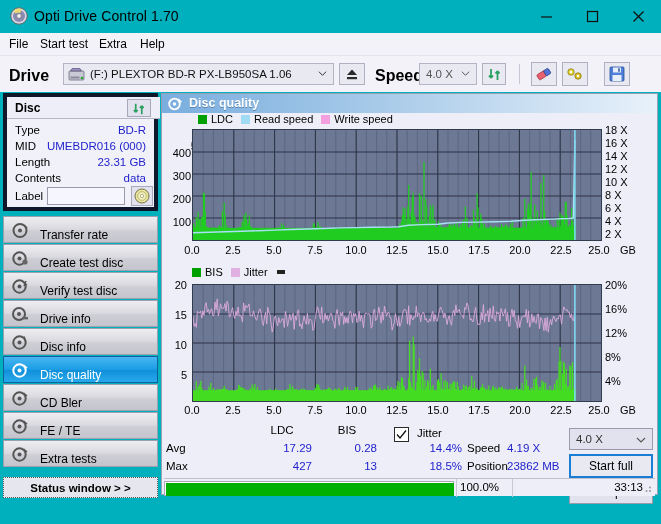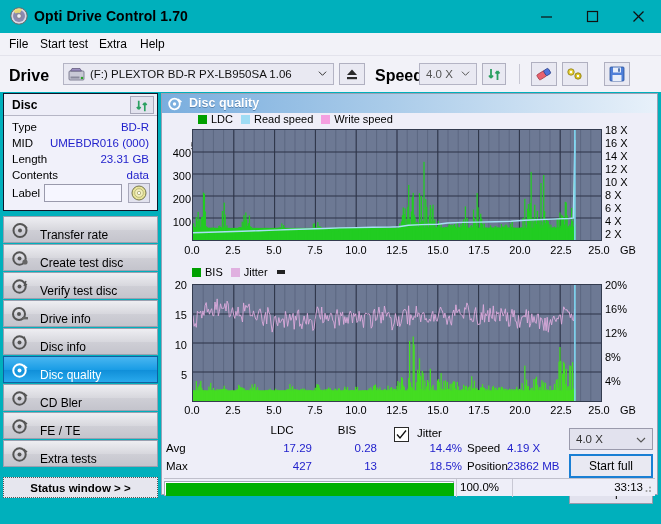--- a/index.html
+++ b/index.html
@@ -10,21 +10,21 @@
     font-size:11px;
     background:#00b0bc;
     overflow:hidden;
     user-select:none;
   }
   #app { position:relative; width:661px; height:524px; background:#00b0bc; }
 
   
   .titlebar { position:absolute; left:0; top:0; width:661px; height:33px; background:#00b0bc; }
   .tb-icon { position:absolute; left:10px; top:7px; width:18px; height:18px; }
-  .tb-title { position:absolute; left:34px; top:8px; font-size:14px; color:#000; letter-spacing:.1px;font-weight:bold; }
+  .tb-title { position:absolute; left:34px; top:8px; font-size:14px; color:#000; letter-spacing:.1px; }
   .tb-btn { position:absolute; top:0; width:46px; height:33px; display:flex; align-items:center; justify-content:center; color:#101010; font-size:15px; }
   .tb-min { right:92px; } .tb-max { right:46px; } .tb-close { right:0px; }
 
   
   .menubar { position:absolute; left:0; top:33px; width:661px; height:23px; background:#f2f2f8; border-bottom:1px solid #e3e3ec; }
   .menuitem { position:absolute; top:4px; font-size:12px; color:#000; }
 
   
   .toolbar { position:absolute; left:0; top:56px; width:661px; height:36px; background:#f2f2f8; }
   .lbl-bold { font-weight:bold; font-size:16px; color:#000; }
@@ -34,21 +34,21 @@
   }
   .combo .caret { position:absolute; right:6px; top:5px; width:9px; height:9px; }
   .tbtn {
     position:absolute; background:#e9e9f2; border:1px solid #b0b0c0;
     display:flex; align-items:center; justify-content:center;
   }
   .sep { position:absolute; width:1px; background:#c8c8d4; }
 
   
   .sidebar { position:absolute; left:3px; top:93px; width:155px; height:402px; }
-  .disc-panel { position:absolute; left:0; top:0; width:155px; height:118px; background:#f1f1fa; border:1px solid #0f172a; }
+  .disc-panel { position:absolute; left:0; top:0; width:155px; height:118px; background:#f1f1fa; border:4px solid #0f172a; }
   .disc-hdr { position:absolute; left:0; top:0; width:153px; height:22px; background:#eeeef8; border-bottom:1px solid #b6b6c6; }
   .disc-hdr-t { position:absolute; left:8px; top:4px; font-weight:bold; font-size:12px; color:#000; }
   .refresh-btn { position:absolute; right:3px; top:2px; width:24px; height:18px; background:#e2e2ee; border:1px solid #a8a8ba; }
   .drow { position:absolute; left:8px; font-size:11.5px; color:#000; }
   .dval { position:absolute; right:8px; font-size:11.5px; color:#2222cc; }
   .labelbox { position:absolute; left:40px; top:90px; width:78px; height:18px; background:#f6f6ff; border:1px solid #9a9aac; }
   .discbtn { position:absolute; left:124px; top:89px; width:22px; height:20px; background:#e2e2ee; border:1px solid #a8a8ba; }
 
   .navbtn {
     position:absolute; left:0; width:155px; height:27px;

